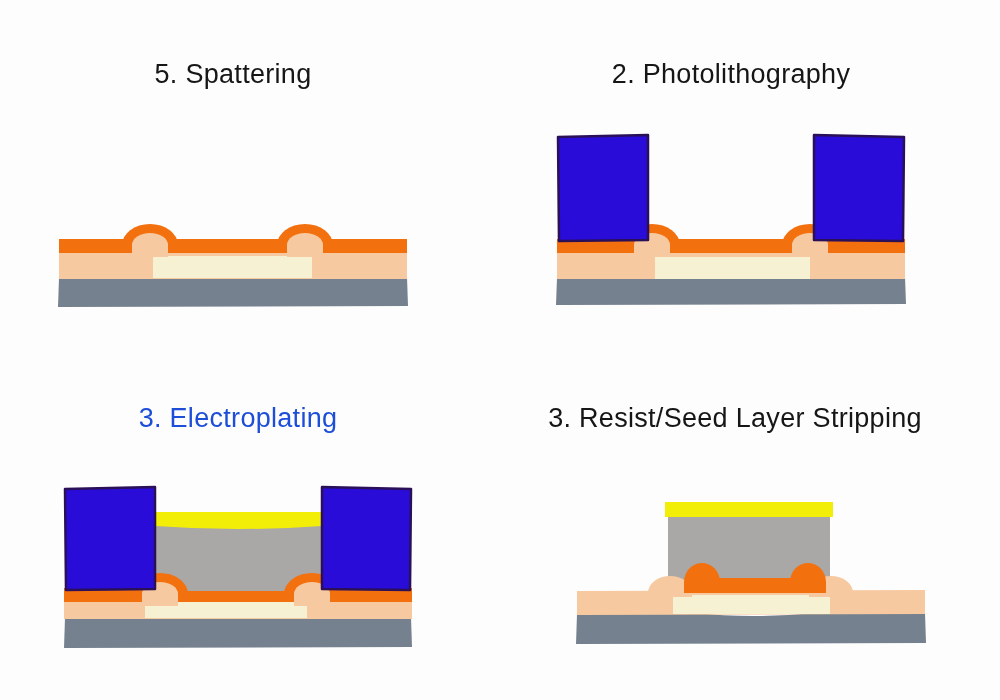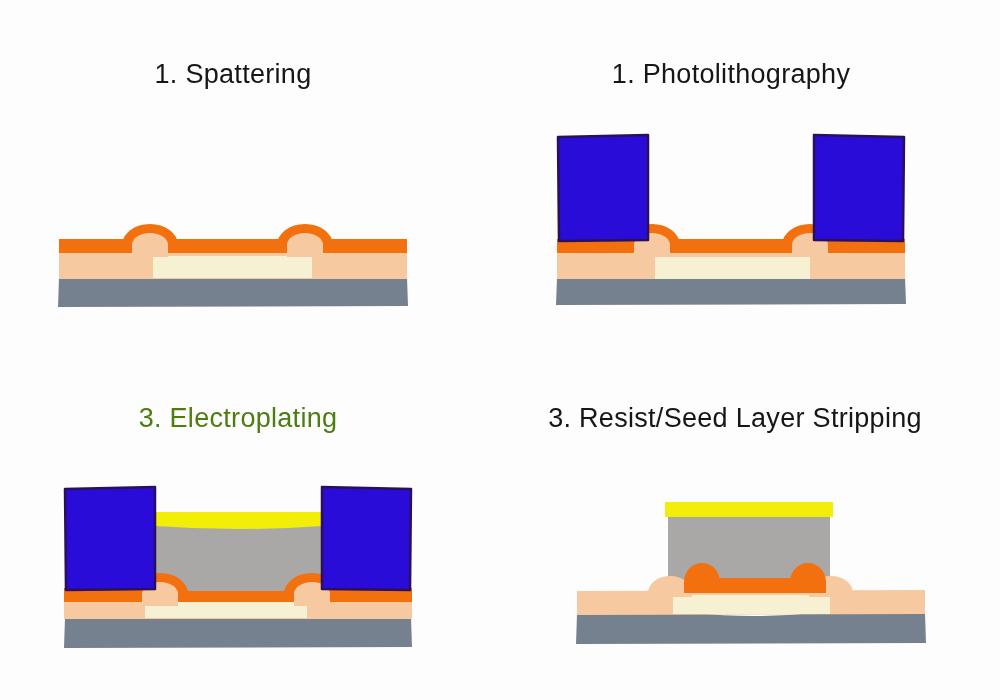--- a/index.html
+++ b/index.html
@@ -8,23 +8,23 @@
   #stage{position:relative;width:1000px;height:700px;background:#fdfdfd;}
   .step-title{position:absolute;text-align:center;font-size:27px;line-height:32px;
               color:#161616;letter-spacing:.3px;white-space:nowrap;}
   .diagram{position:absolute;display:block;}
 </style>
 </head>
 <body style="background: rgb(253, 253, 253);">
 
 <div id="stage" style="background: rgb(253, 253, 253);">
 
-  <div class="step-title" style="left: 57px; top: 58px; width: 352px; color: rgb(22, 22, 22);">1. Spattering</div>
-  <div class="step-title" style="left: 545px; top: 58px; width: 372px; color: rgb(22, 22, 22);">1. Photolithography</div>
-  <div class="step-title" style="left: 62px; top: 402px; width: 352px; color: #4d7c0f;">3. Electroplating</div>
+  <div class="step-title" style="left: 57px; top: 58px; width: 352px; color: rgb(22, 22, 22);">5. Spattering</div>
+  <div class="step-title" style="left: 545px; top: 58px; width: 372px; color: rgb(22, 22, 22);">2. Photolithography</div>
+  <div class="step-title" style="left: 62px; top: 402px; width: 352px; color: #1d4ed8;">3. Electroplating</div>
   <div class="step-title" style="left: 520px; top: 402px; width: 430px; color: rgb(22, 22, 22);">3. Resist/Seed Layer Stripping</div>
 
   <svg class="diagram" style="left:57px;top:215px;" width="352" height="95" viewBox="0 0 352 95">
     <path d="M2,63 L350,62 L351,91 L1,92 Z" fill="#75818e"></path>
     <rect x="2" y="36" width="348" height="28" fill="#f7c9a0"></rect>
     <rect x="96" y="41" width="159" height="22" fill="#f7f1d3"></rect>
     <rect x="2" y="24" width="348" height="14" fill="#f3700e"></rect>
     <path d="M65,30 A28,21 0 0 1 121,30 Z" fill="#f3700e"></path>
     <path d="M75,30 A18,12 0 0 1 111,30 L111,42 L75,42 Z" fill="#f7c9a0"></path>
     <path d="M220,30 A28,21 0 0 1 276,30 Z" fill="#f3700e"></path>

